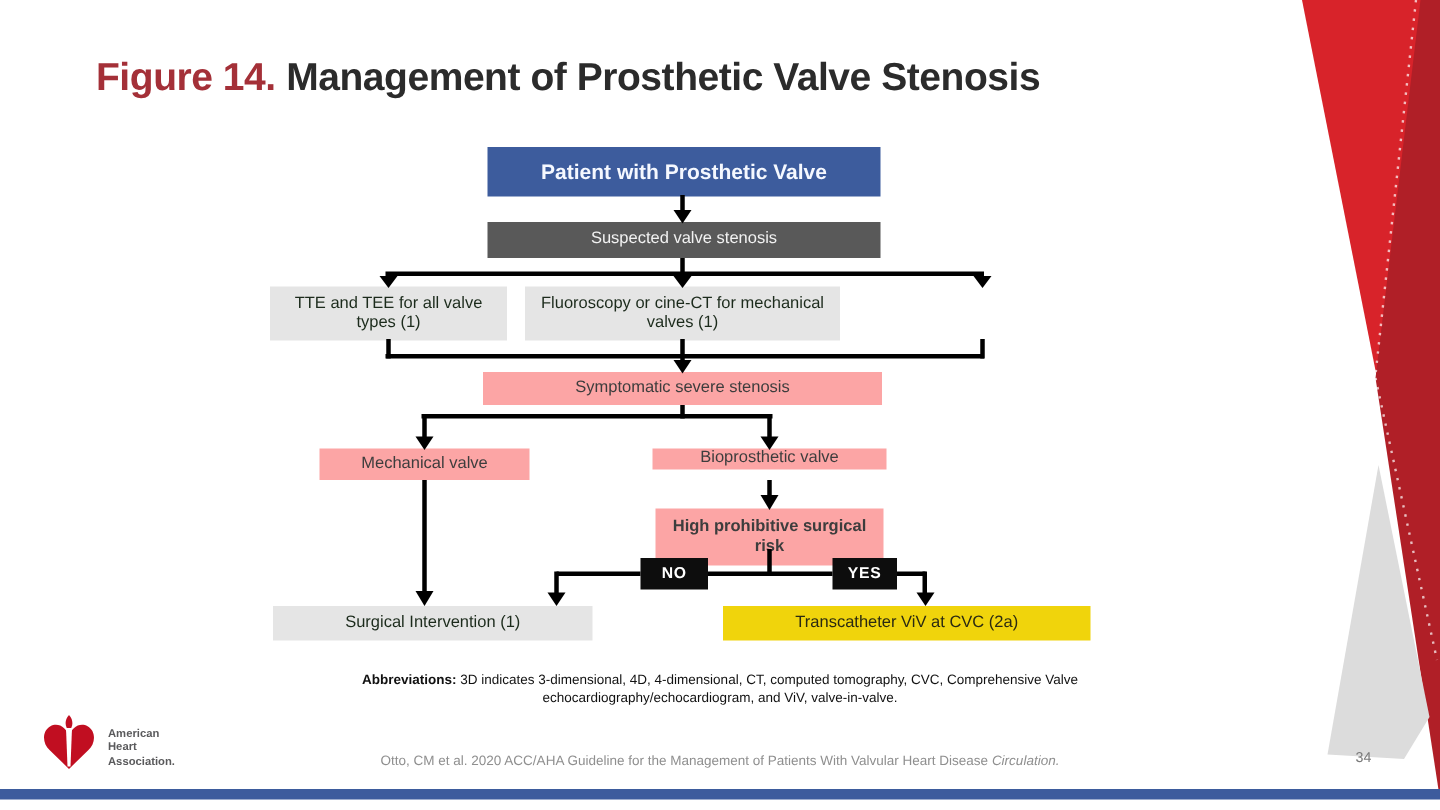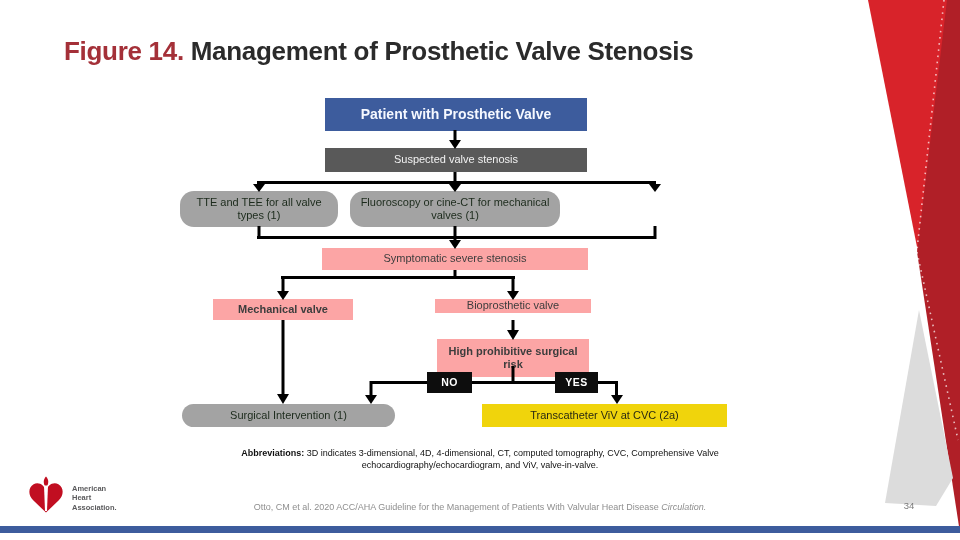--- a/index.html
+++ b/index.html
@@ -8,21 +8,21 @@
   .ribbon{position:absolute;top:0;right:0;z-index:0;}
   .content{position:absolute;inset:0;z-index:1;}
   .title{position:absolute;left:64px;top:36px;font-size:26px;font-weight:bold;letter-spacing:-0.3px;white-space:nowrap;}
   .title .fig{color:#A43038;}
   .title .rest{color:#2b2b2b;}
   .box{position:absolute;display:flex;align-items:center;justify-content:center;
        text-align:center;font-size:11px;line-height:1.2;color:#222;}
   .blue{background:#3D5C9D;color:#f5f8ff;font-weight:bold;font-size:14px;}
   .darkgray{background:#595959;color:#f2f2f2;}
   .lightgray{background:#fca5a5;color:#3d3d3d;}
-  .green{background:#a3a3a3;color:#1c2b1c;border-radius:14px;}
+  .green{background:#e5e5e5;color:#1c2b1c;}
   .yellow{background:#F0D40C;color:#2a2a12;}
   .blackbox{background:#0d0d0d;color:#ffffff;font-weight:bold;font-size:10.5px;letter-spacing:.5px;}
   .connectors{position:absolute;left:0;top:0;z-index:1;}
   .abbr{position:absolute;left:160px;top:447px;width:640px;text-align:center;
         font-size:9px;line-height:1.35;color:#111;}
   .citation{position:absolute;left:160px;top:502px;width:640px;text-align:center;
         font-size:9px;color:#8f8f8f;}
   .pagenum{position:absolute;left:894px;top:500px;width:30px;text-align:center;
         font-size:9.5px;color:#7a7a7a;}
   .logo{position:absolute;left:26px;top:472px;display:flex;align-items:flex-start;}
@@ -103,21 +103,21 @@
 
     <div class="box green" style="left:350px;top:191px;width:210px;height:36px;padding:0 10px;box-sizing:border-box;">
       <span>Fluoroscopy or cine-CT for mechanical valves (1)</span>
     </div>
 
 
     <div class="box lightgray" style="left:322px;top:248px;width:266px;height:22px;">
       <span>Symptomatic severe stenosis</span>
     </div>
 
-    <div class="box lightgray" style="left:213px;top:299px;width:140px;height:21px;font-weight:bold;">
+    <div class="box lightgray" style="left:213px;top:299px;width:140px;height:21px;">
       <span>Mechanical valve</span>
     </div>
 
     <div class="box lightgray" style="left:435px;top:299px;width:156px;height:14px;">
       <span>Bioprosthetic valve</span>
     </div>
 
     <div class="box lightgray" style="left:437px;top:339px;width:152px;height:38px;padding:0 6px;box-sizing:border-box;font-weight:bold;">
       <span>High prohibitive surgical risk</span>
     </div>

